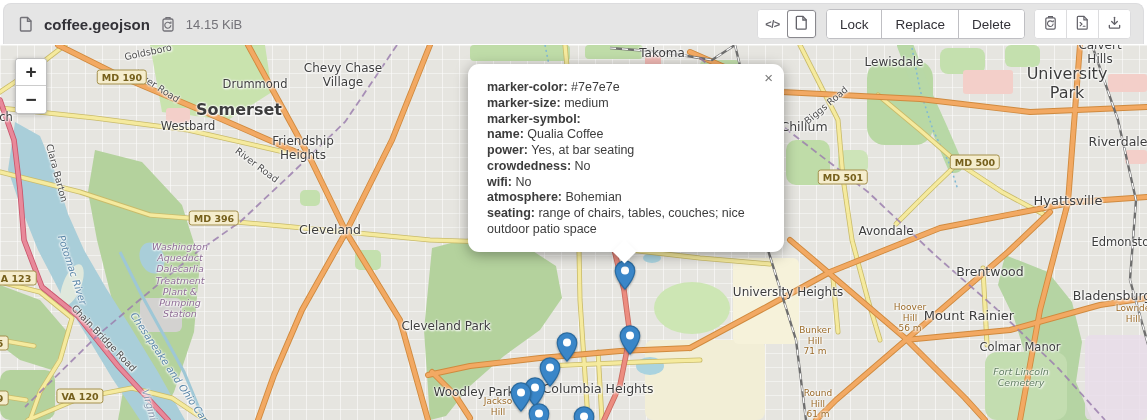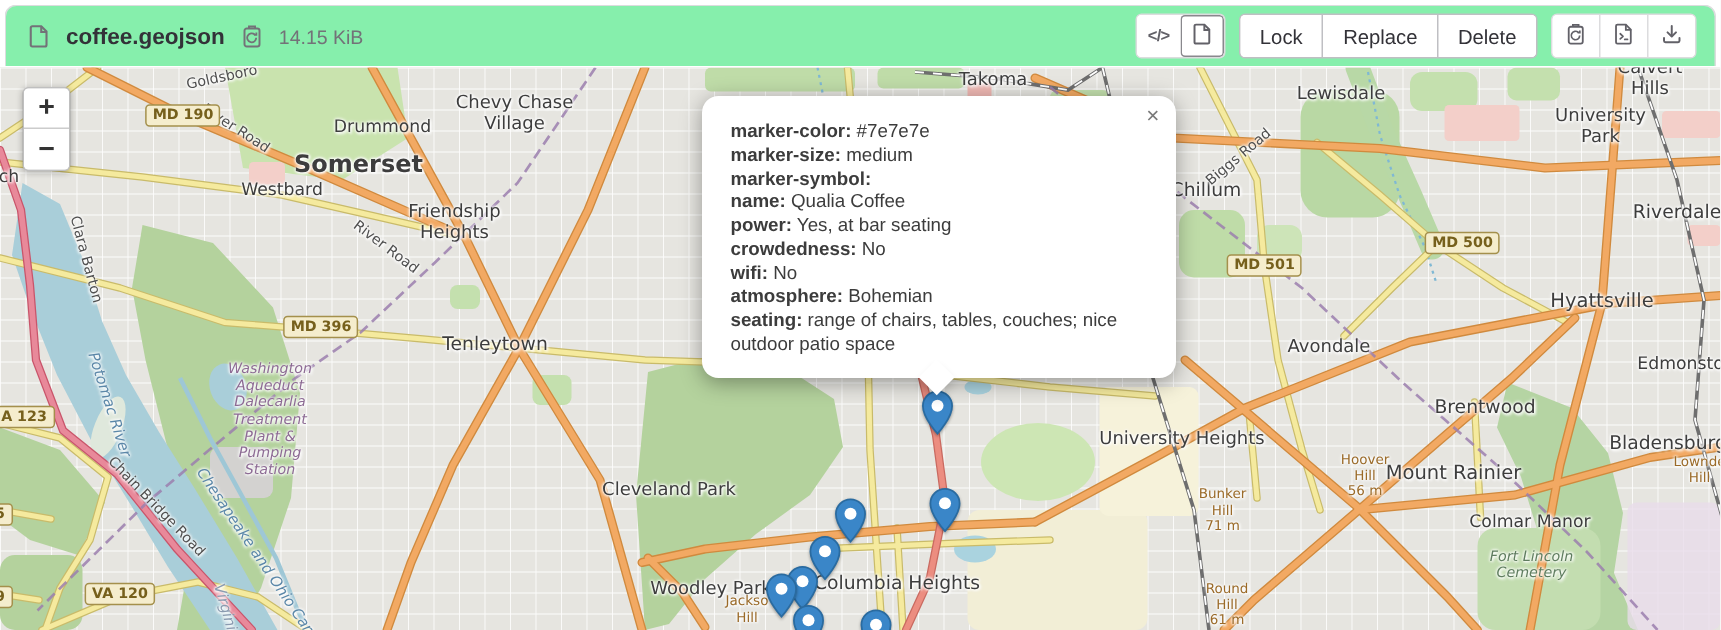--- a/index.html
+++ b/index.html
@@ -1,18 +1,18 @@
 <!DOCTYPE html>
 <html><head>
 <meta charset="utf-8">
 <style>
   html,body{margin:0;padding:0;background:#fff;}
   #app{position:relative;width:1147px;height:420px;overflow:hidden;font-family:"Liberation Sans",sans-serif;background:#fff;}
   
-  .header{position:absolute;left:3px;top:3px;right:3px;height:41px;background:#86efac;border:1px solid #dcdcde;border-bottom:none;border-radius:8px 8px 0 0;display:flex;align-items:center;justify-content:space-between;padding:0 12px 0 14px;box-sizing:border-box;z-index:20;}
+  .header{position:absolute;left:3px;top:3px;right:3px;height:41px;background:#e5e5e5;border:1px solid #dcdcde;border-bottom:none;border-radius:8px 8px 0 0;display:flex;align-items:center;justify-content:space-between;padding:0 12px 0 14px;box-sizing:border-box;z-index:20;}
   .hleft{display:flex;align-items:center;gap:10px;}
   .fname{font-size:15px;font-weight:700;color:#333238;}
   .fsize{font-size:13px;color:#737278;}
   .hright{display:flex;align-items:center;gap:9px;}
   .icnbtn{display:flex;align-items:center;justify-content:center;background:none;border:none;padding:0;cursor:pointer;color:#626168;}
   .btn-group{display:flex;border:1px solid #bfbfc3;border-radius:4px;overflow:hidden;background:#fff;}
   .btn-group .gbtn{height:28px;padding:0 13px;display:flex;align-items:center;font-size:13.5px;color:#333238;background:#fff;border:none;border-left:1px solid #bfbfc3;cursor:pointer;white-space:nowrap;}
   .btn-group .gbtn:first-child{border-left:none;}
   .toggle{border-color:#dcdcde;}
   .toggle .tbtn{width:29px;height:28px;display:flex;align-items:center;justify-content:center;background:#fff;border:none;cursor:pointer;color:#626168;}
@@ -257,28 +257,28 @@
     </svg>
 
     <div>
         <div class="mlabel place" style="left: 343px; top: 30px; font-size: 12px;">Chevy Chase
 Village</div>
         <div class="mlabel place" style="left: 255px; top: 40px; font-size: 11.5px;">Drummond</div>
         <div class="mlabel place" style="left: 239px; top: 65px; font-size: 16px; font-weight: bold;">Somerset</div>
         <div class="mlabel place" style="left: 188px; top: 82px; font-size: 11.5px;">Westbard</div>
         <div class="mlabel place" style="left: 303px; top: 103px; font-size: 12px;">Friendship
 Heights</div>
-        <div class="mlabel place" style="left: 330px; top: 185px; font-size: 12.5px;">Tenleytown</div>
+        <div class="mlabel place" style="left: 330px; top: 185px; font-size: 12.5px;">Cleveland</div>
         <div class="mlabel place" style="left: 446px; top: 281px; font-size: 12px;">Cleveland Park</div>
         <div class="mlabel place" style="left: 474px; top: 347px; font-size: 12px;">Woodley Park</div>
         <div class="mlabel place" style="left: 598px; top: 344px; font-size: 12.5px;">Columbia Heights</div>
         <div class="mlabel place" style="left: 662px; top: 8px; font-size: 12px;">Takoma</div>
         <div class="mlabel place" style="left: 894px; top: 17px; font-size: 12px;">Lewisdale</div>
         <div class="mlabel place" style="left: 1100px; top: 7px; font-size: 12px;">Calvert Hills</div>
-        <div class="mlabel place" style="left: 1062px; top: 39px; font-size: 12px; padding-left: 10px;">University Park</div>
+        <div class="mlabel place" style="left: 1062px; top: 39px; font-size: 16px; padding-left: 10px;">University Park</div>
         <div class="mlabel place" style="left: 804px; top: 82px; font-size: 12.5px;">Chillum</div>
         <div class="mlabel place" style="left: 1118px; top: 97px; font-size: 12.5px;">Riverdale</div>
         <div class="mlabel place" style="left: 1068px; top: 156px; font-size: 13px;">Hyattsville</div>
         <div class="mlabel place" style="left: 886px; top: 186px; font-size: 12px;">Avondale</div>
         <div class="mlabel place" style="left: 1124px; top: 198px; font-size: 11.5px;">Edmonston</div>
         <div class="mlabel place" style="left: 990px; top: 227px; font-size: 12.5px;">Brentwood</div>
         <div class="mlabel place" style="left: 788px; top: 247px; font-size: 12px;">University Heights</div>
         <div class="mlabel place" style="left: 969px; top: 271px; font-size: 13px;">Mount Rainier</div>
         <div class="mlabel place" style="left: 1020px; top: 303px; font-size: 11.5px;">Colmar Manor</div>
         <div class="mlabel place" style="left: 1112px; top: 251px; font-size: 12.5px;">Bladensburg</div>

